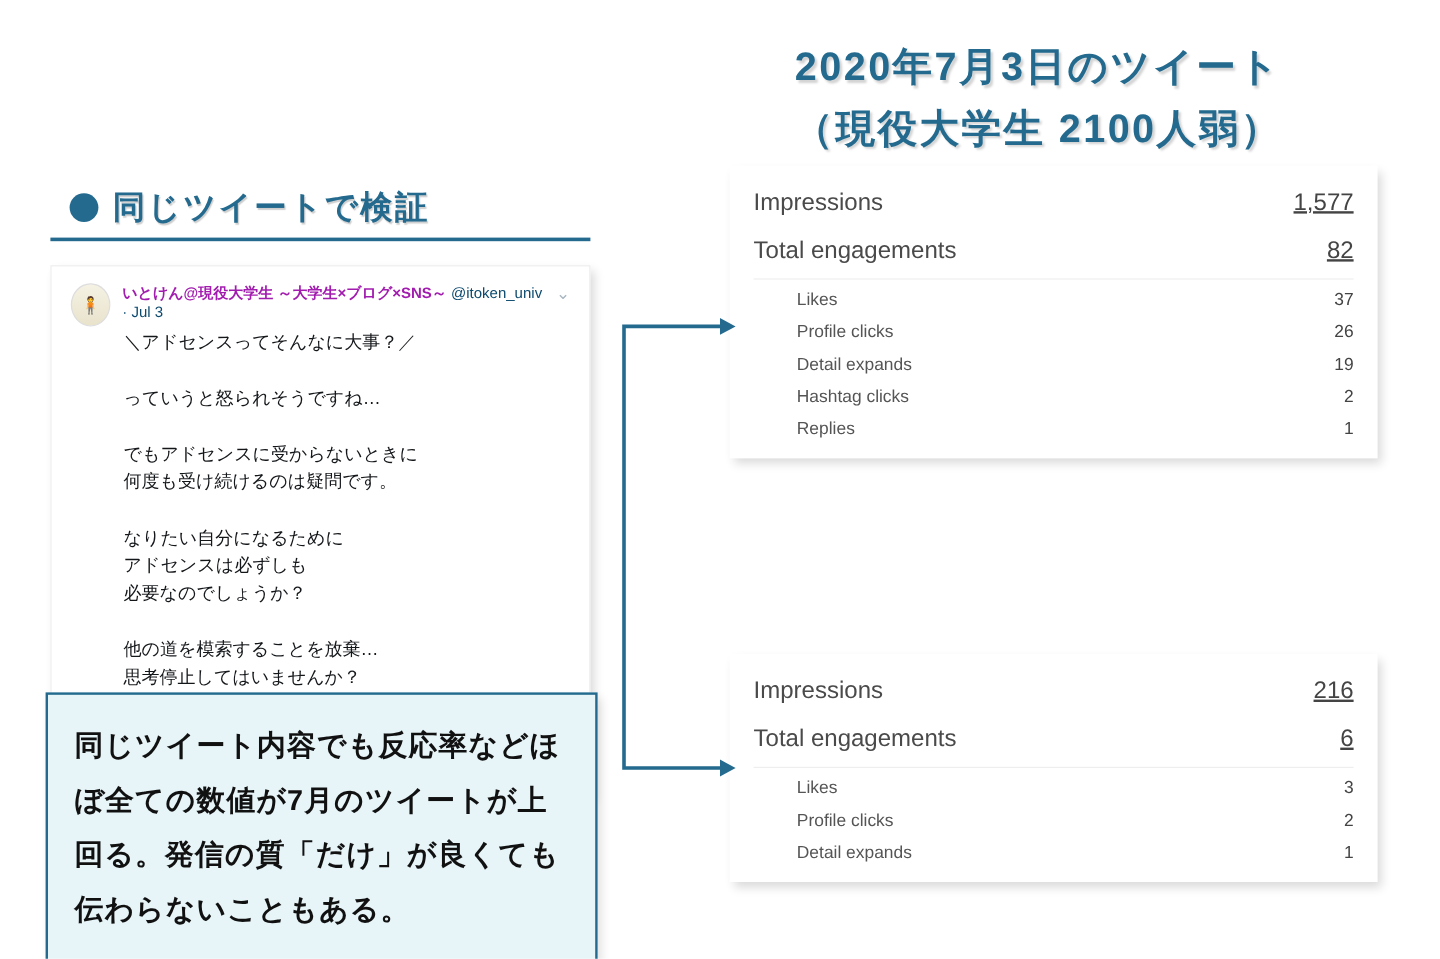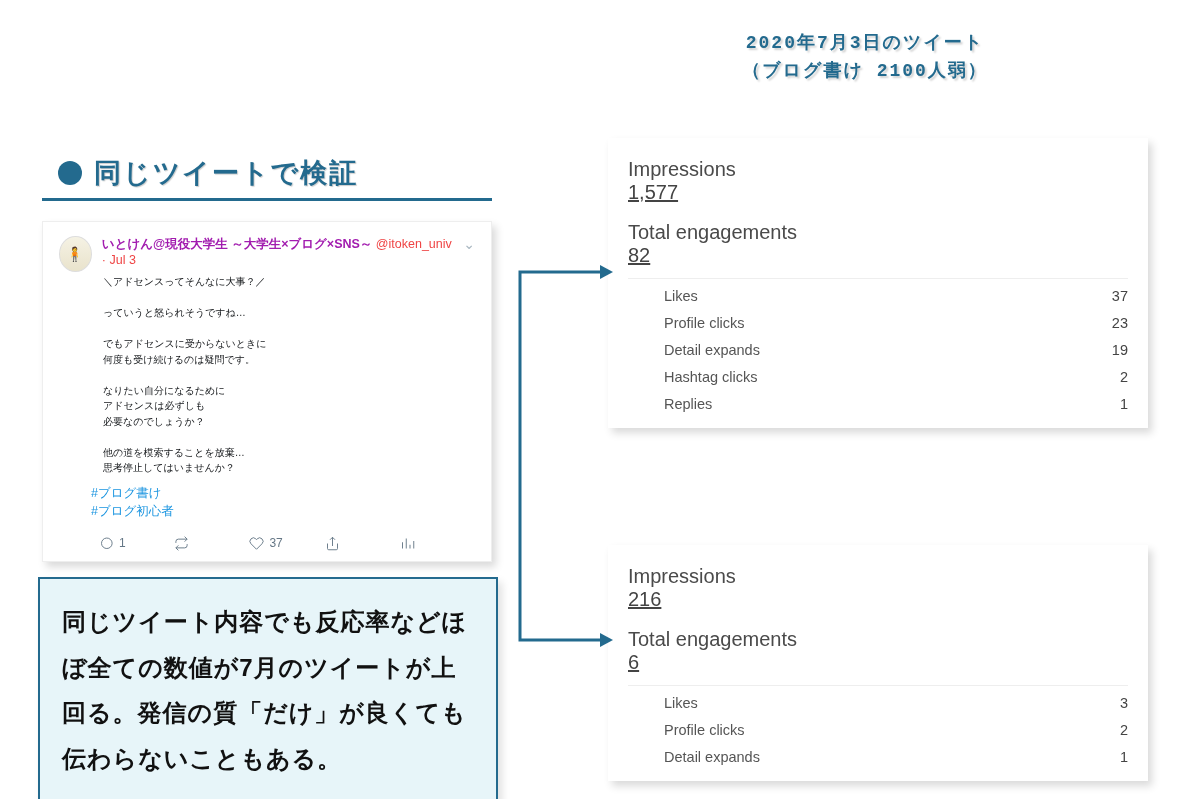--- a/index.html
+++ b/index.html
@@ -69,28 +69,28 @@
   .tweet-avatar {
     width: 34px; height: 34px;
     border-radius: 50%;
     background: linear-gradient(#f5f2e4, #e9e3cc);
     border: 1px solid #ddd;
     display:flex; align-items:center; justify-content:center;
     font-size:14px; color:#333;
   }
   .tweet-name-line { font-size: 12.5px; line-height: 1.3; }
   .tweet-name { font-weight: 700; color:#a21caf; }
-  .tweet-handle { color:#ef4444; }
+  .tweet-handle { color:#0c4a6e; }
   .tweet-caret {
     margin-left:auto; color:#aab8c2; font-size:14px;
   }
   .tweet-body {
     margin-left: 44px;
     margin-top: 2px;
-    font-size: 10px;
+    font-size: 15px;
     color:#14171a;
     line-height: 1.55;
     white-space: pre-line;
   }
   .tweet-hashtag {
     margin-left: 32px;
     font-size: 12.5px;
     color:#1b95e0;
     line-height:1.45;
     margin-top:8px;
@@ -129,42 +129,42 @@
   .stats-title {
     position:absolute;
     width:540px;
     left:595px;
     text-align:center;
     color:#236a8e;
     font-weight:600;
     letter-spacing:2px;
     text-shadow: 2px 2px 2px rgba(0,0,0,0.18);
   }
-  .stats-title.t1 { top:30px; font-size:18px; line-height:1.55;font-family:Liberation Mono, monospace; }
+  .stats-title.t1 { top:30px; font-size:33px; line-height:1.55; }
   .stats-title.t2 { top:445px; font-size:26px; line-height:1.55; }
 
   
   .stats-card {
     position:absolute;
     left:608px;
     width:540px;
     background:#fff;
     box-shadow: 4px 5px 8px rgba(0,0,0,0.15);
     padding: 12px 20px 10px 20px;
     box-sizing:border-box;
     color:#4a4a4a;
     font-family: "Helvetica Neue", Arial, sans-serif;
   }
   .stats-card .row {
     display:flex;
     justify-content:space-between;
     align-items:baseline;
     border-bottom:1px solid transparent;
   }
-  .stats-card .row.big { font-size:20px; padding:8px 0;flex-direction:column; }
+  .stats-card .row.big { font-size:20px; padding:8px 0; }
   .stats-card .row.small { font-size:14.5px; padding:5px 0; color:#555;margin-left:36px; }
   .stats-card .divider { height:1px; background:#eee; margin:2px 0 4px 0; }
   .stats-card .row .val { color:#444; }
   .stats-card .row.big .val { font-size:20px;text-decoration:underline; }
 
   #stats1 { top:138px; }
   #stats2 { top:545px; }
 
   
   .arrow {
@@ -244,40 +244,40 @@
       </div>
     </div>
   </div>
 
   <div class="summary-box">
     <span>同じツイート内容でも反応率などほぼ全ての数値が7月のツイートが上回る。発信の質「だけ」が良くても伝わらないこともある。</span>
   </div>
 
   <div class="stats-title t1">
     <span>2020年7月3日のツイート</span><br>
-    <span>（ブログ書け 2100人弱）</span>
+    <span>（現役大学生 2100人弱）</span>
   </div>
 
   <div id="stats1" class="stats-card">
     <div class="row big">
       <span>Impressions</span>
       <span class="val">1,577</span>
     </div>
     <div class="row big">
       <span>Total engagements</span>
       <span class="val">82</span>
     </div>
     <div class="divider"></div>
     <div class="row small">
         <span>Likes</span>
         <span class="val">37</span>
       </div>
     <div class="row small">
         <span>Profile clicks</span>
-        <span class="val">23</span>
+        <span class="val">26</span>
       </div>
     <div class="row small">
         <span>Detail expands</span>
         <span class="val">19</span>
       </div>
     <div class="row small">
         <span>Hashtag clicks</span>
         <span class="val">2</span>
       </div>
     <div class="row small">

